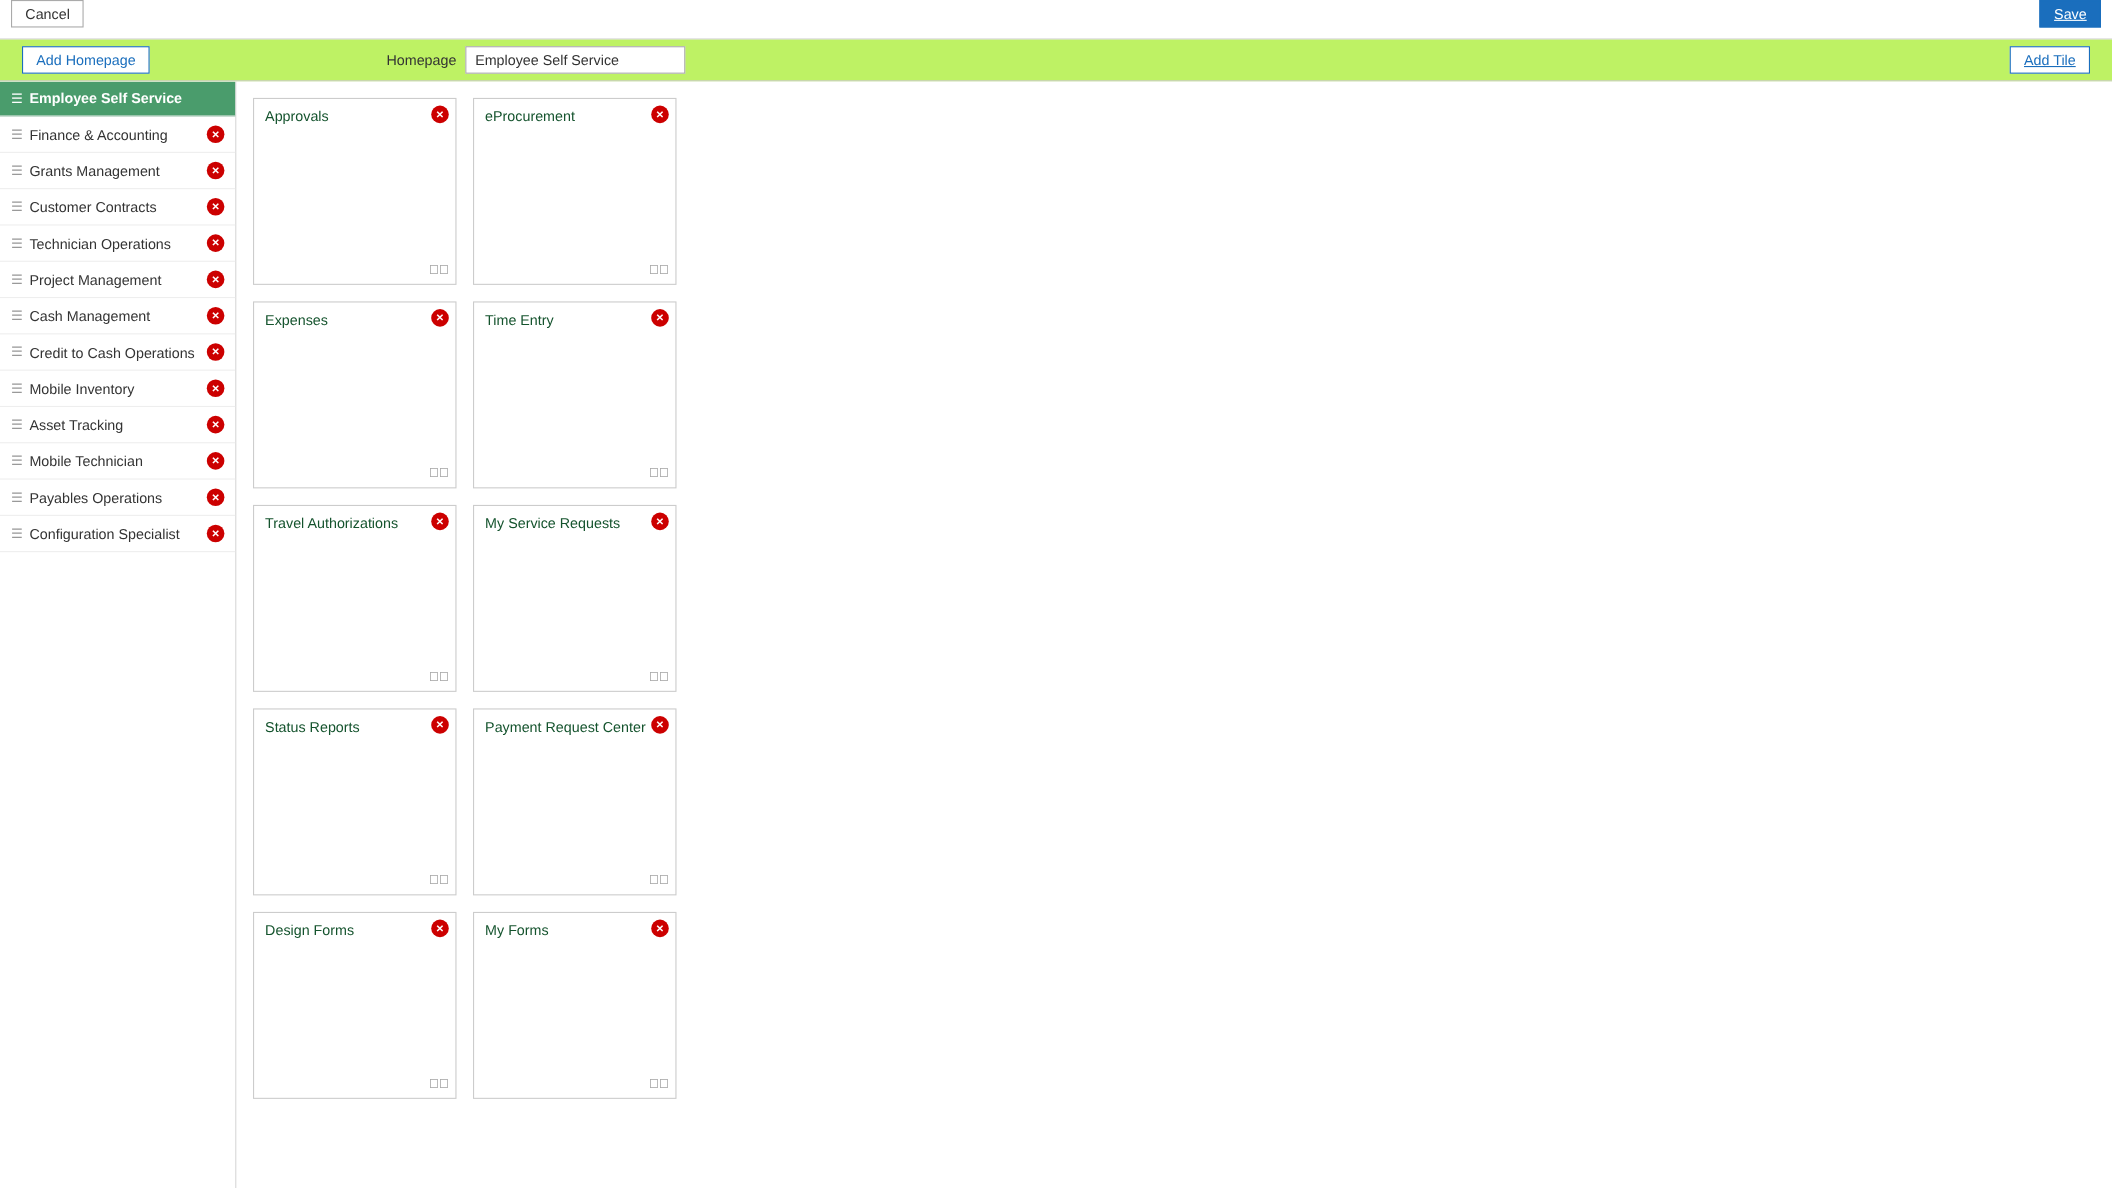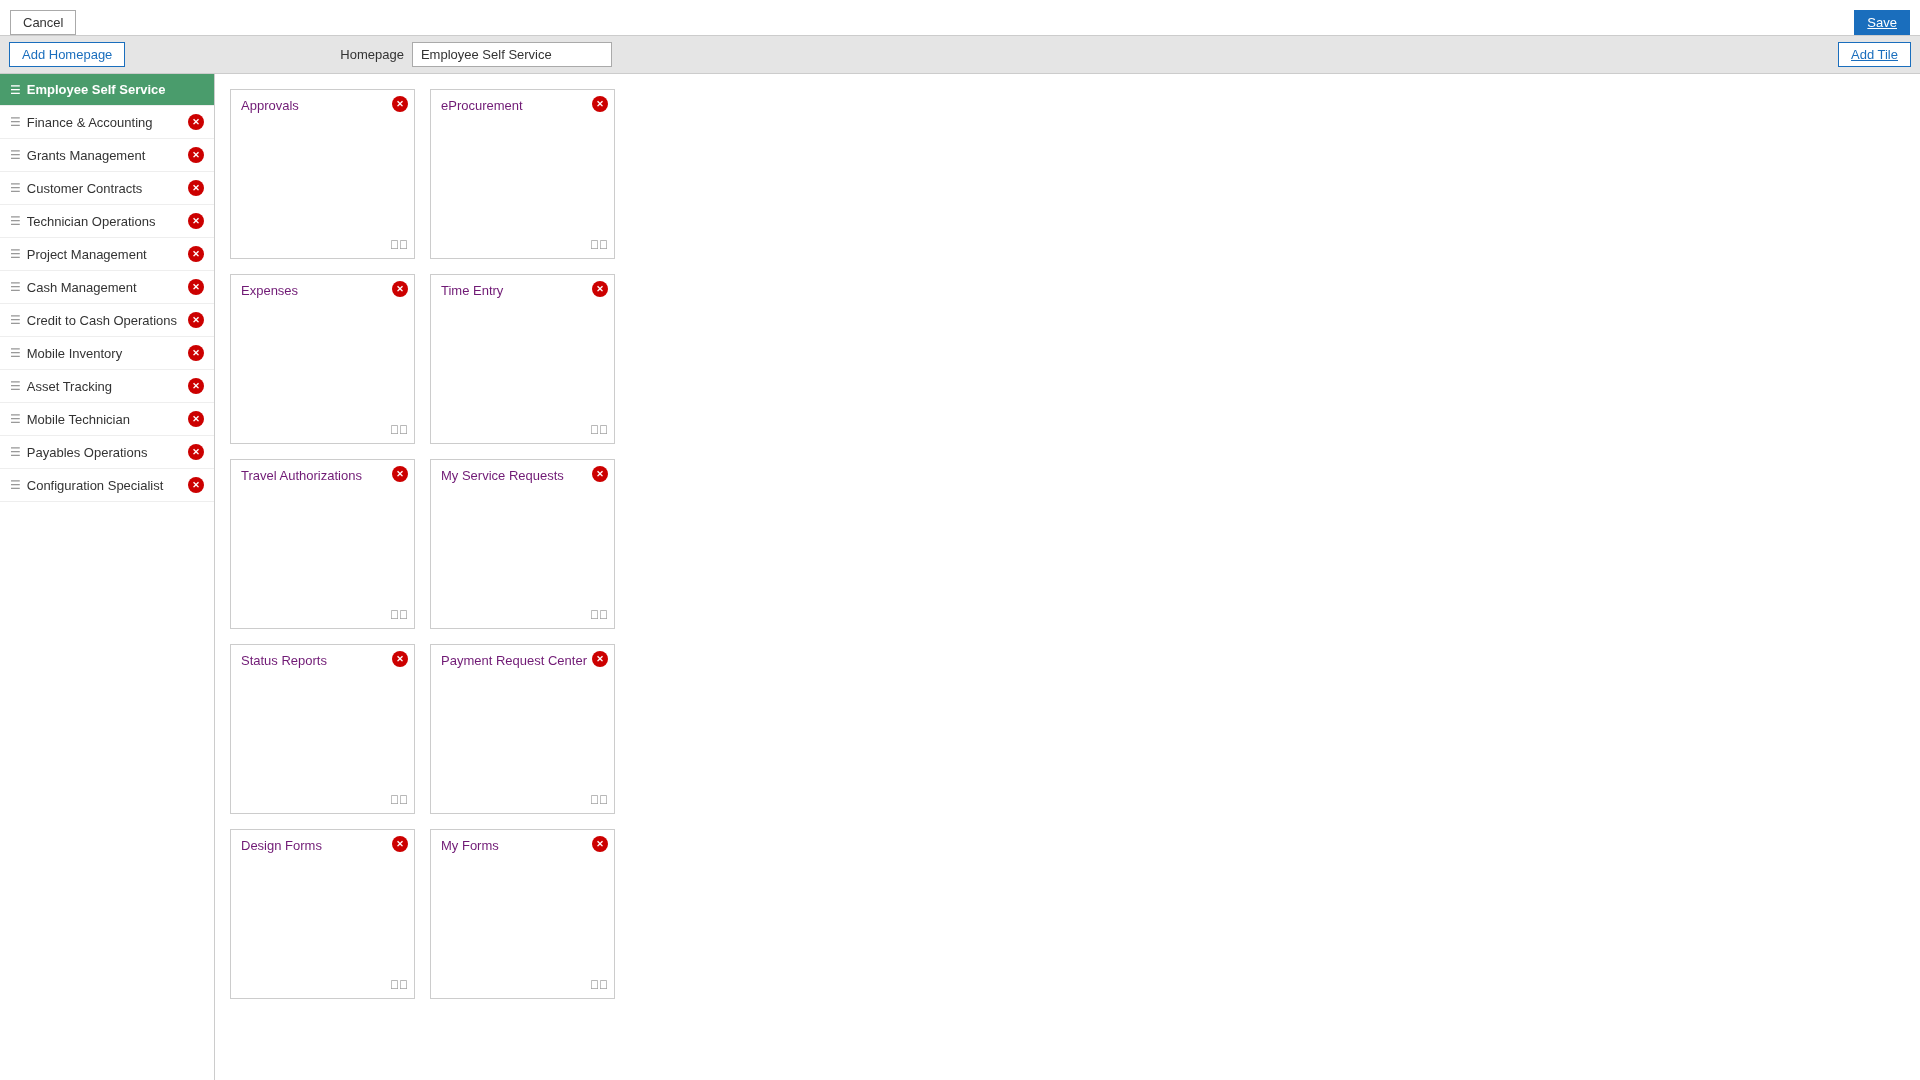--- a/index.html
+++ b/index.html
@@ -1,21 +1,21 @@
 <!DOCTYPE html>
 <html><head>
   <meta charset="utf-8">
   <style>
     * { box-sizing: border-box; margin: 0; padding: 0; }
     body { font-family: Arial, sans-serif; font-size: 13px; background: #fff; color: #333; height: 1080px; overflow: hidden; display: flex; flex-direction: column; }
 
     
     .top-bar {
       display: flex;
-      align-items: flex-end;
+      align-items: flex-start;
       justify-content: space-between;
       padding: 0 10px;
       height: 36px;
       background: #fff;
       border-bottom: 1px solid #ccc;
     }
     .top-bar-title {
       font-size: 15px;
       font-weight: bold;
       color: #222;
@@ -146,21 +146,21 @@
 
     .tile {
       width: 185px;
       height: 170px;
       border: 1px solid #ccc;
       position: relative;
       background: #fff;
       flex-shrink: 0;
     }
     .tile-title {
-      color: #701a75;
+      color: #14532d;
       font-size: 13px;
       font-weight: normal;
       padding: 8px 25px 8px 10px;
     }
     .tile-remove {
       position: absolute;
       top: 6px;
       right: 6px;
       width: 16px;
       height: 16px;
@@ -188,23 +188,23 @@
 
     
     .content-area::-webkit-scrollbar { width: 8px; }
     .content-area::-webkit-scrollbar-track { background: #f1f1f1; }
     .content-area::-webkit-scrollbar-thumb { background: #ccc; }
 
     
     .top-section {
       display: flex;
       align-items: center;
-      padding: 6px 9px;
+      padding: 6px 20px;
       border-bottom: 1px solid #ccc;
-      background: #e5e5e5;
+      background: #bef264;
     }
     .homepage-label-section {
       display: flex;
       align-items: center;
       gap: 8px;
       margin-left: 215px;
     }
   </style>
 </head>
 <body>

